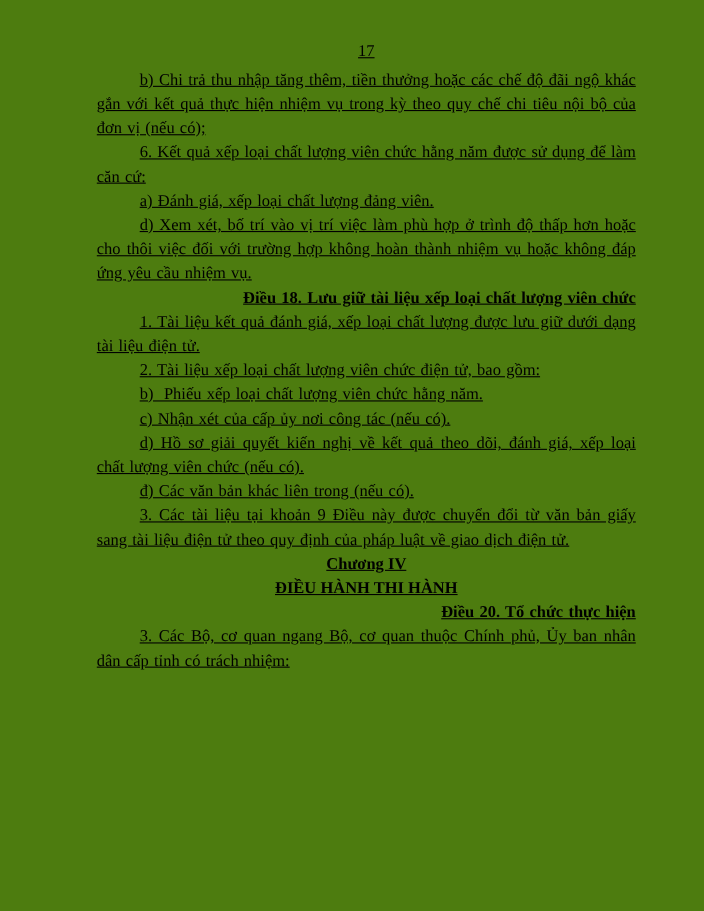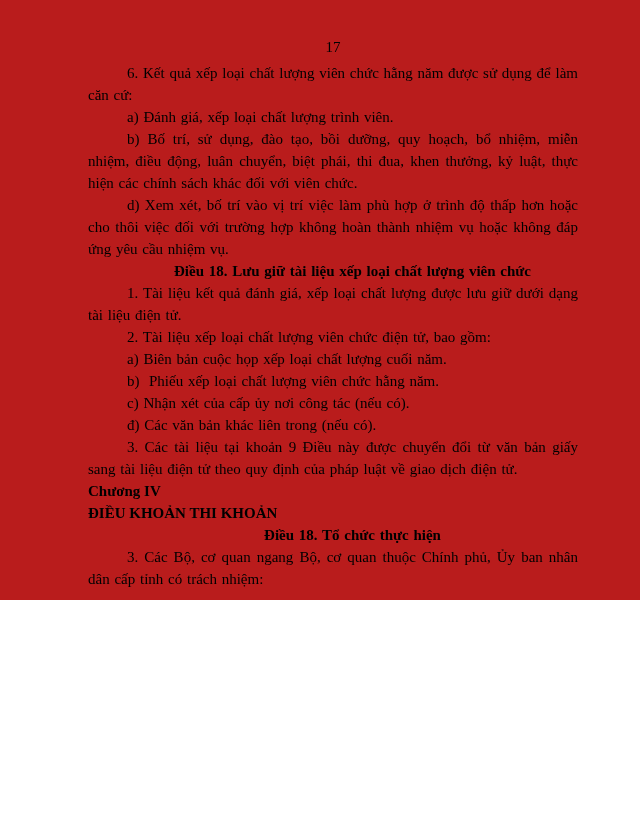--- a/index.html
+++ b/index.html
@@ -10,67 +10,68 @@
   body {
     width: 640px;
     height: 828px;
     overflow: hidden;
     font-family: "Liberation Serif", "DejaVu Serif", serif;
     color: #000000;
   }
   .page {
     box-sizing: border-box;
     width: 640px;
-    height: 600px;
-    background: #b91c1c;
+    height: 828px;
+    background: #4d7c0f;
     padding: 36px 62px 0 88px;
+    text-decoration: underline;
   }
   .page-number {
     text-align: center;
     font-size: 15px;
     line-height: 22px;
     margin: 0 0 4px 0;
   }
   .content {
     font-size: 15px;
     line-height: 22px;
   }
   .para {
     margin: 0;
     text-align: justify;
     text-indent: 39px;
     word-spacing: 1px;
   }
   .para.heading {
     font-weight: bold;
-    text-align: center;
+    text-align: right;
   }
   .para.chapter {
     font-weight: bold;
-    text-align: left;
+    text-align: center;
     text-indent: 0;
     word-spacing: 0;
   }
 </style>
 </head>
 <body>
 
 <div class="page">
   <div class="page-number">17</div>
   <div class="content">
+      <p class="para body">b) Chi trả thu nhập tăng thêm, tiền thưởng hoặc các chế độ đãi ngộ khác gắn với kết quả thực hiện nhiệm vụ trong kỳ theo quy chế chi tiêu nội bộ của đơn vị (nếu có);</p>
       <p class="para body">6. Kết quả xếp loại chất lượng viên chức hằng năm được sử dụng để làm căn cứ:</p>
-      <p class="para body">a) Đánh giá, xếp loại chất lượng trình viên.</p>
-      <p class="para body">b) Bố trí, sử dụng, đào tạo, bồi dưỡng, quy hoạch, bổ nhiệm, miễn nhiệm, điều động, luân chuyển, biệt phái, thi đua, khen thưởng, kỷ luật, thực hiện các chính sách khác đối với viên chức.</p>
+      <p class="para body">a) Đánh giá, xếp loại chất lượng đảng viên.</p>
       <p class="para body">d) Xem xét, bố trí vào vị trí việc làm phù hợp ở trình độ thấp hơn hoặc cho thôi việc đối với trường hợp không hoàn thành nhiệm vụ hoặc không đáp ứng yêu cầu nhiệm vụ.</p>
       <p class="para heading">Điều 18. Lưu giữ tài liệu xếp loại chất lượng viên chức</p>
       <p class="para body">1. Tài liệu kết quả đánh giá, xếp loại chất lượng được lưu giữ dưới dạng tài liệu điện tử.</p>
       <p class="para body">2. Tài liệu xếp loại chất lượng viên chức điện tử, bao gồm:</p>
-      <p class="para body">a) Biên bản cuộc họp xếp loại chất lượng cuối năm.</p>
       <p class="para body">b)&nbsp; Phiếu xếp loại chất lượng viên chức hằng năm.</p>
       <p class="para body">c) Nhận xét của cấp ủy nơi công tác (nếu có).</p>
+      <p class="para body">d) Hồ sơ giải quyết kiến nghị về kết quả theo dõi, đánh giá, xếp loại chất lượng viên chức (nếu có).</p>
       <p class="para body">đ) Các văn bản khác liên trong (nếu có).</p>
       <p class="para body">3. Các tài liệu tại khoản 9 Điều này được chuyển đổi từ văn bản giấy sang tài liệu điện tử theo quy định của pháp luật về giao dịch điện tử.</p>
       <p class="para chapter">Chương IV</p>
-      <p class="para chapter">ĐIỀU KHOẢN THI KHOẢN</p>
-      <p class="para heading">Điều 18. Tổ chức thực hiện</p>
+      <p class="para chapter">ĐIỀU HÀNH THI HÀNH</p>
+      <p class="para heading">Điều 20. Tổ chức thực hiện</p>
       <p class="para body">3. Các Bộ, cơ quan ngang Bộ, cơ quan thuộc Chính phủ, Ủy ban nhân dân cấp tỉnh có trách nhiệm:</p>
     </div>
 </div>
 
 </body></html>

